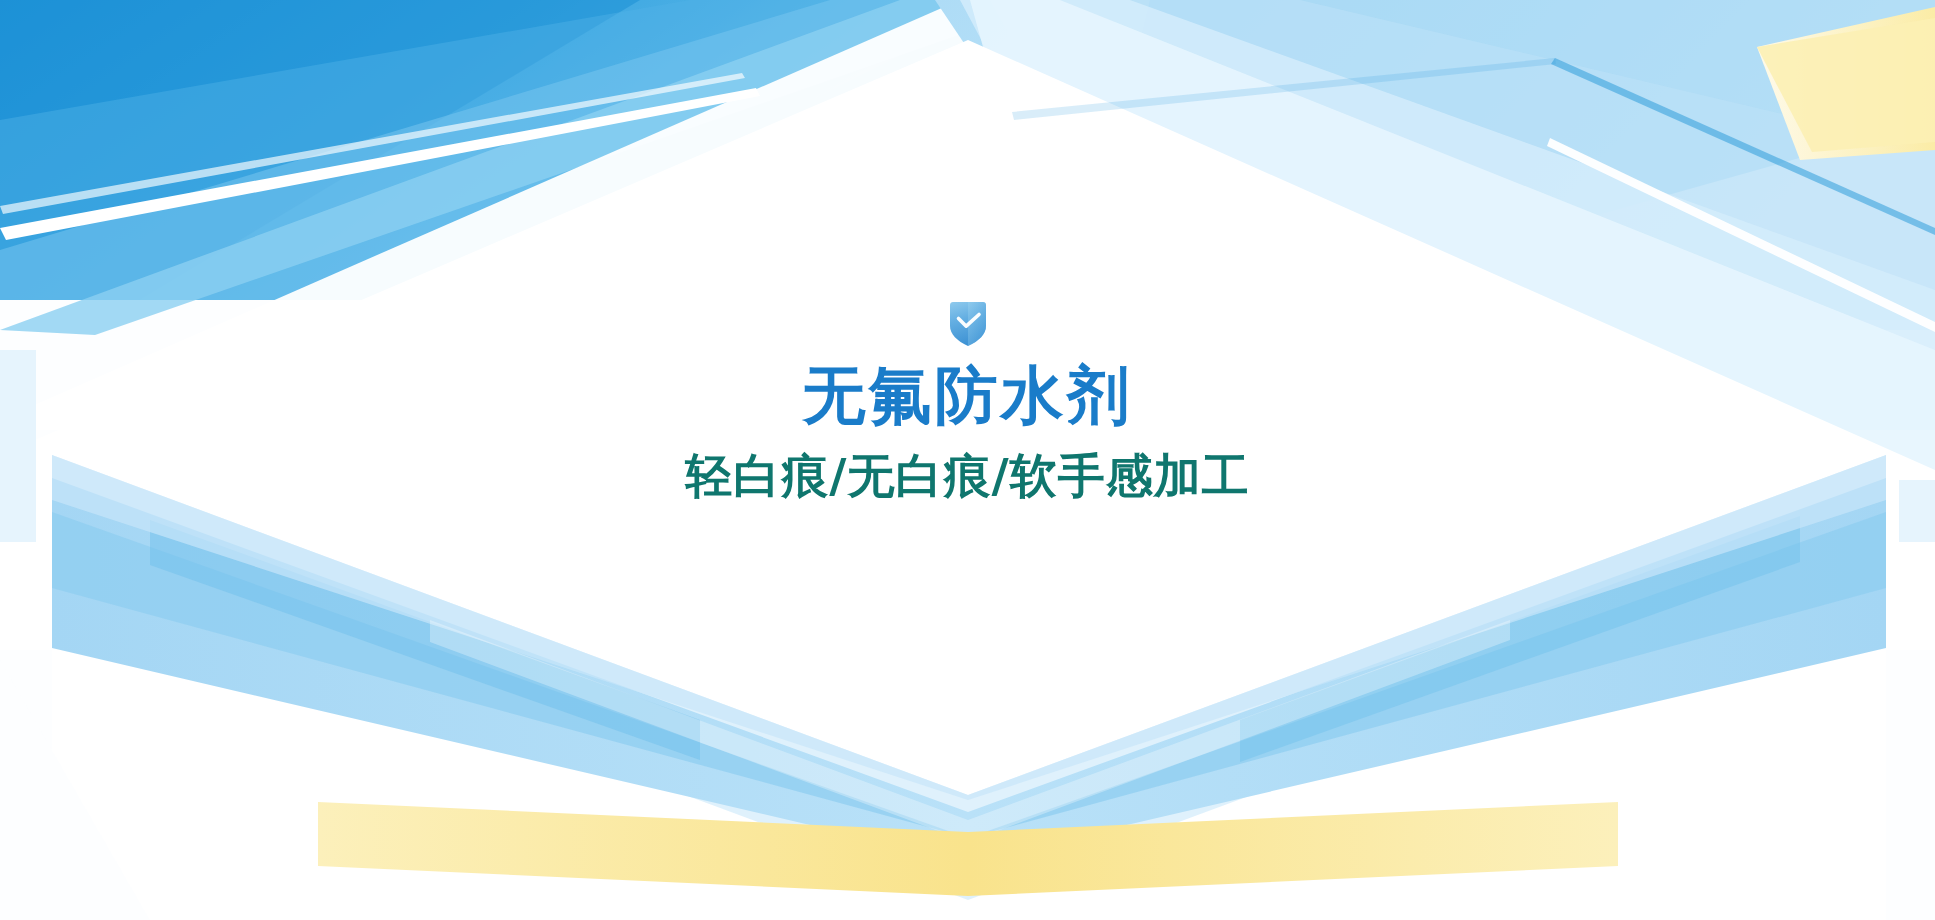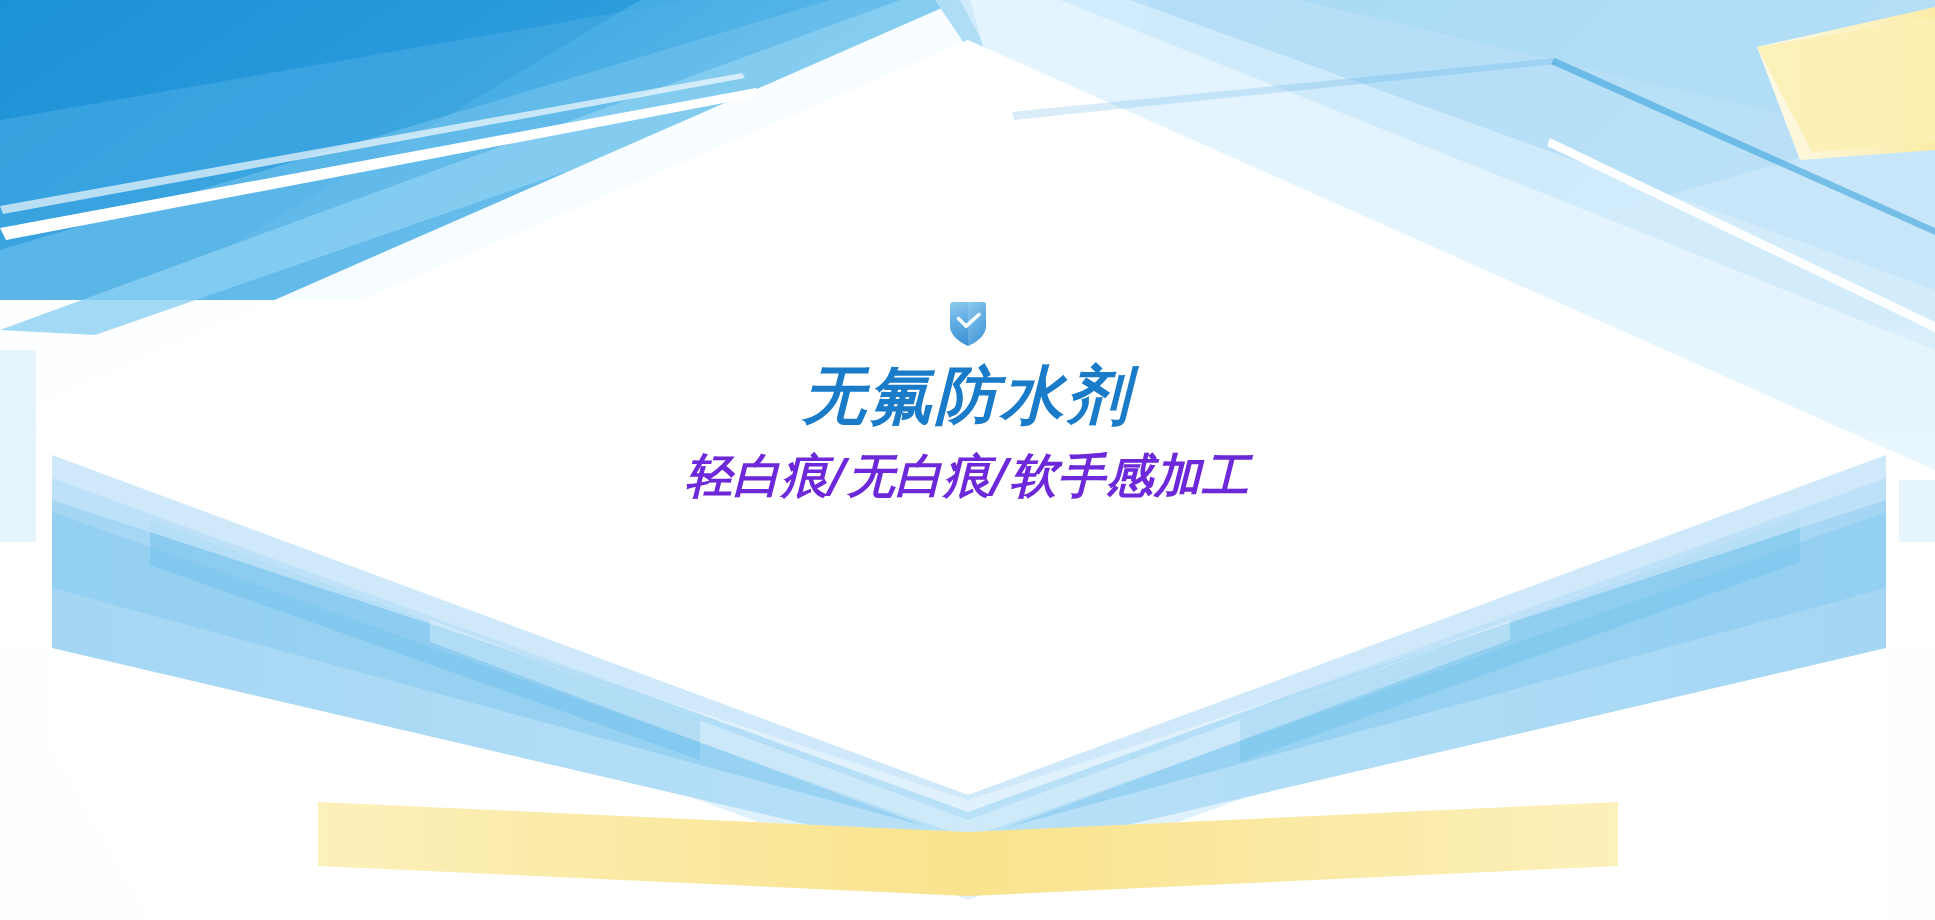--- a/index.html
+++ b/index.html
@@ -4,21 +4,20 @@
 <style>
   html,body{margin:0;padding:0;}
   body{
     width:1935px;height:920px;overflow:hidden;
     background:#ffffff;
     font-family:"DejaVu Sans","Liberation Sans",sans-serif;
   }
   #banner{
     position:relative;width:1935px;height:920px;overflow:hidden;
     background:#fdfeff;
-    font-style:italic;
   }
   .layer{position:absolute;top:0;left:0;width:1935px;height:920px;}
   .layer svg{display:block;width:1935px;height:920px;}
 
   
   #content{
     position:absolute;left:0;top:0;width:1935px;height:920px;
     display:flex;flex-direction:column;align-items:center;
     justify-content:flex-start;
     pointer-events:none;
@@ -43,21 +42,21 @@
     pointer-events:auto;
     white-space:nowrap;
   }
   #subtitle{
     margin:0;
     margin-top:20px;
     font-size:47px;
     font-weight:bold;
     letter-spacing:1px;
     line-height:1.1;
-    color:#6d28d9;
+    color:#0f766e;
     text-align:center;
     pointer-events:auto;
     white-space:nowrap;
   }
 </style>
 </head>
 <body>
 
 <div id="banner">
 

